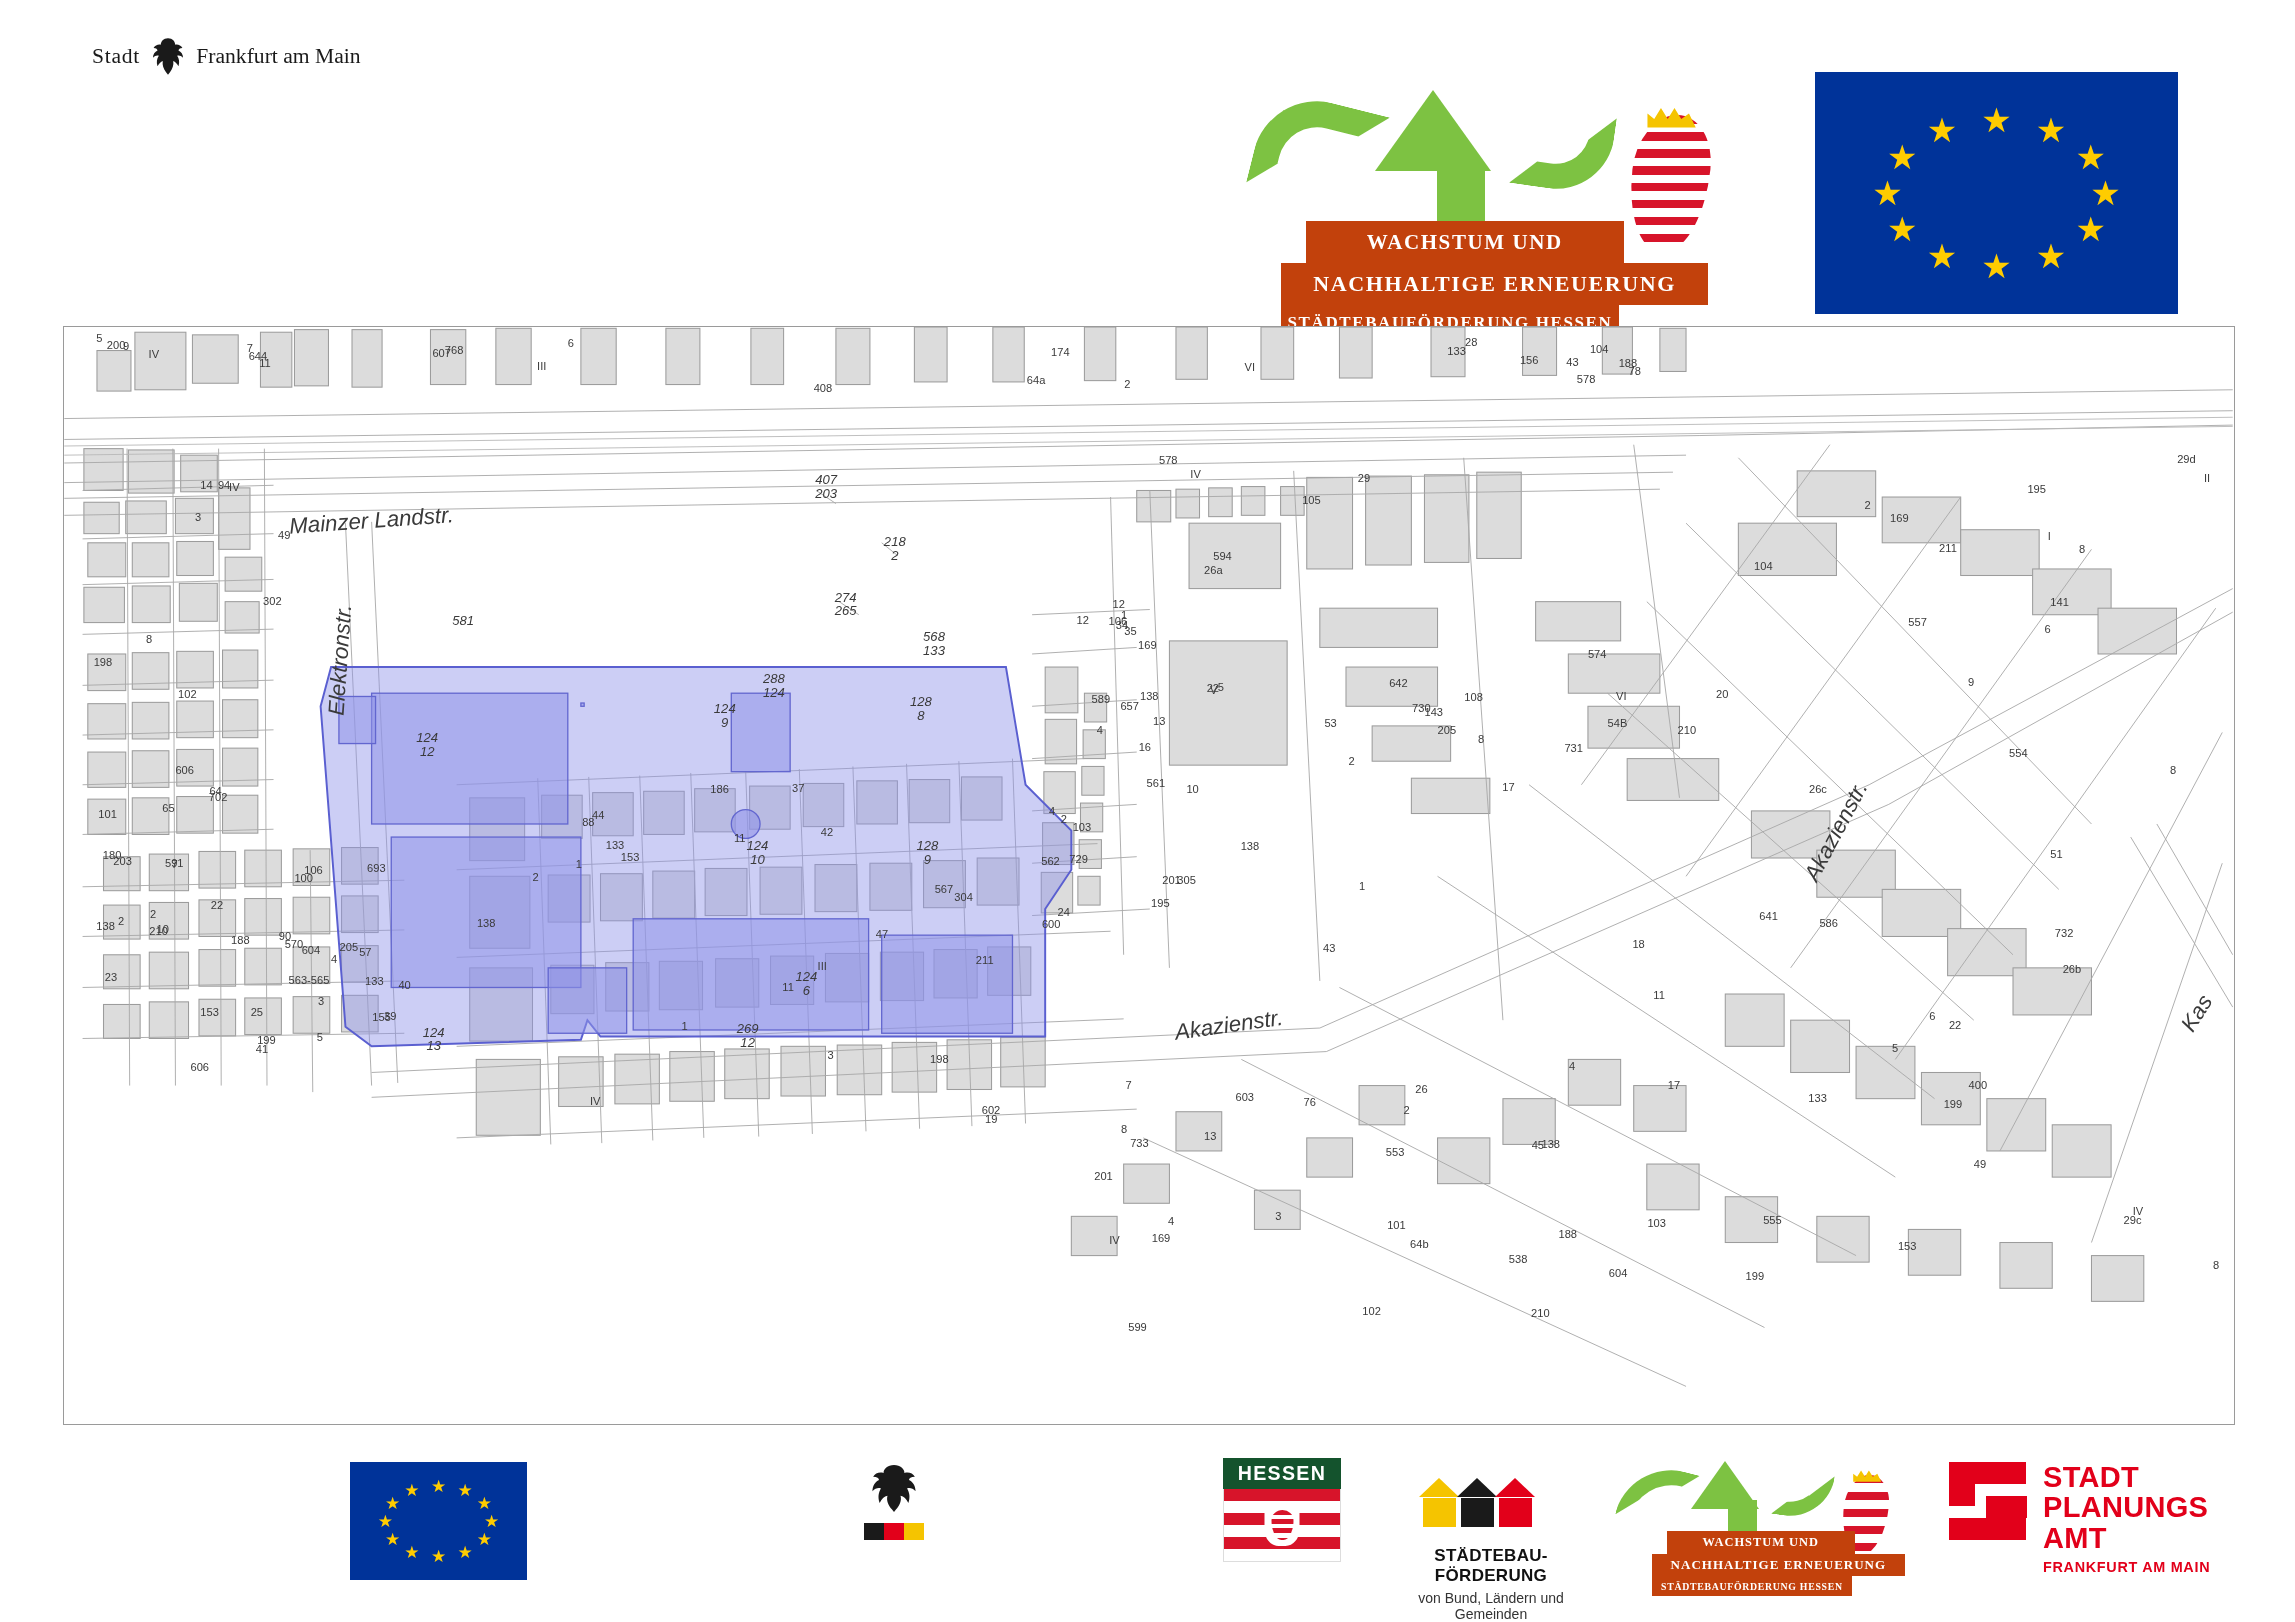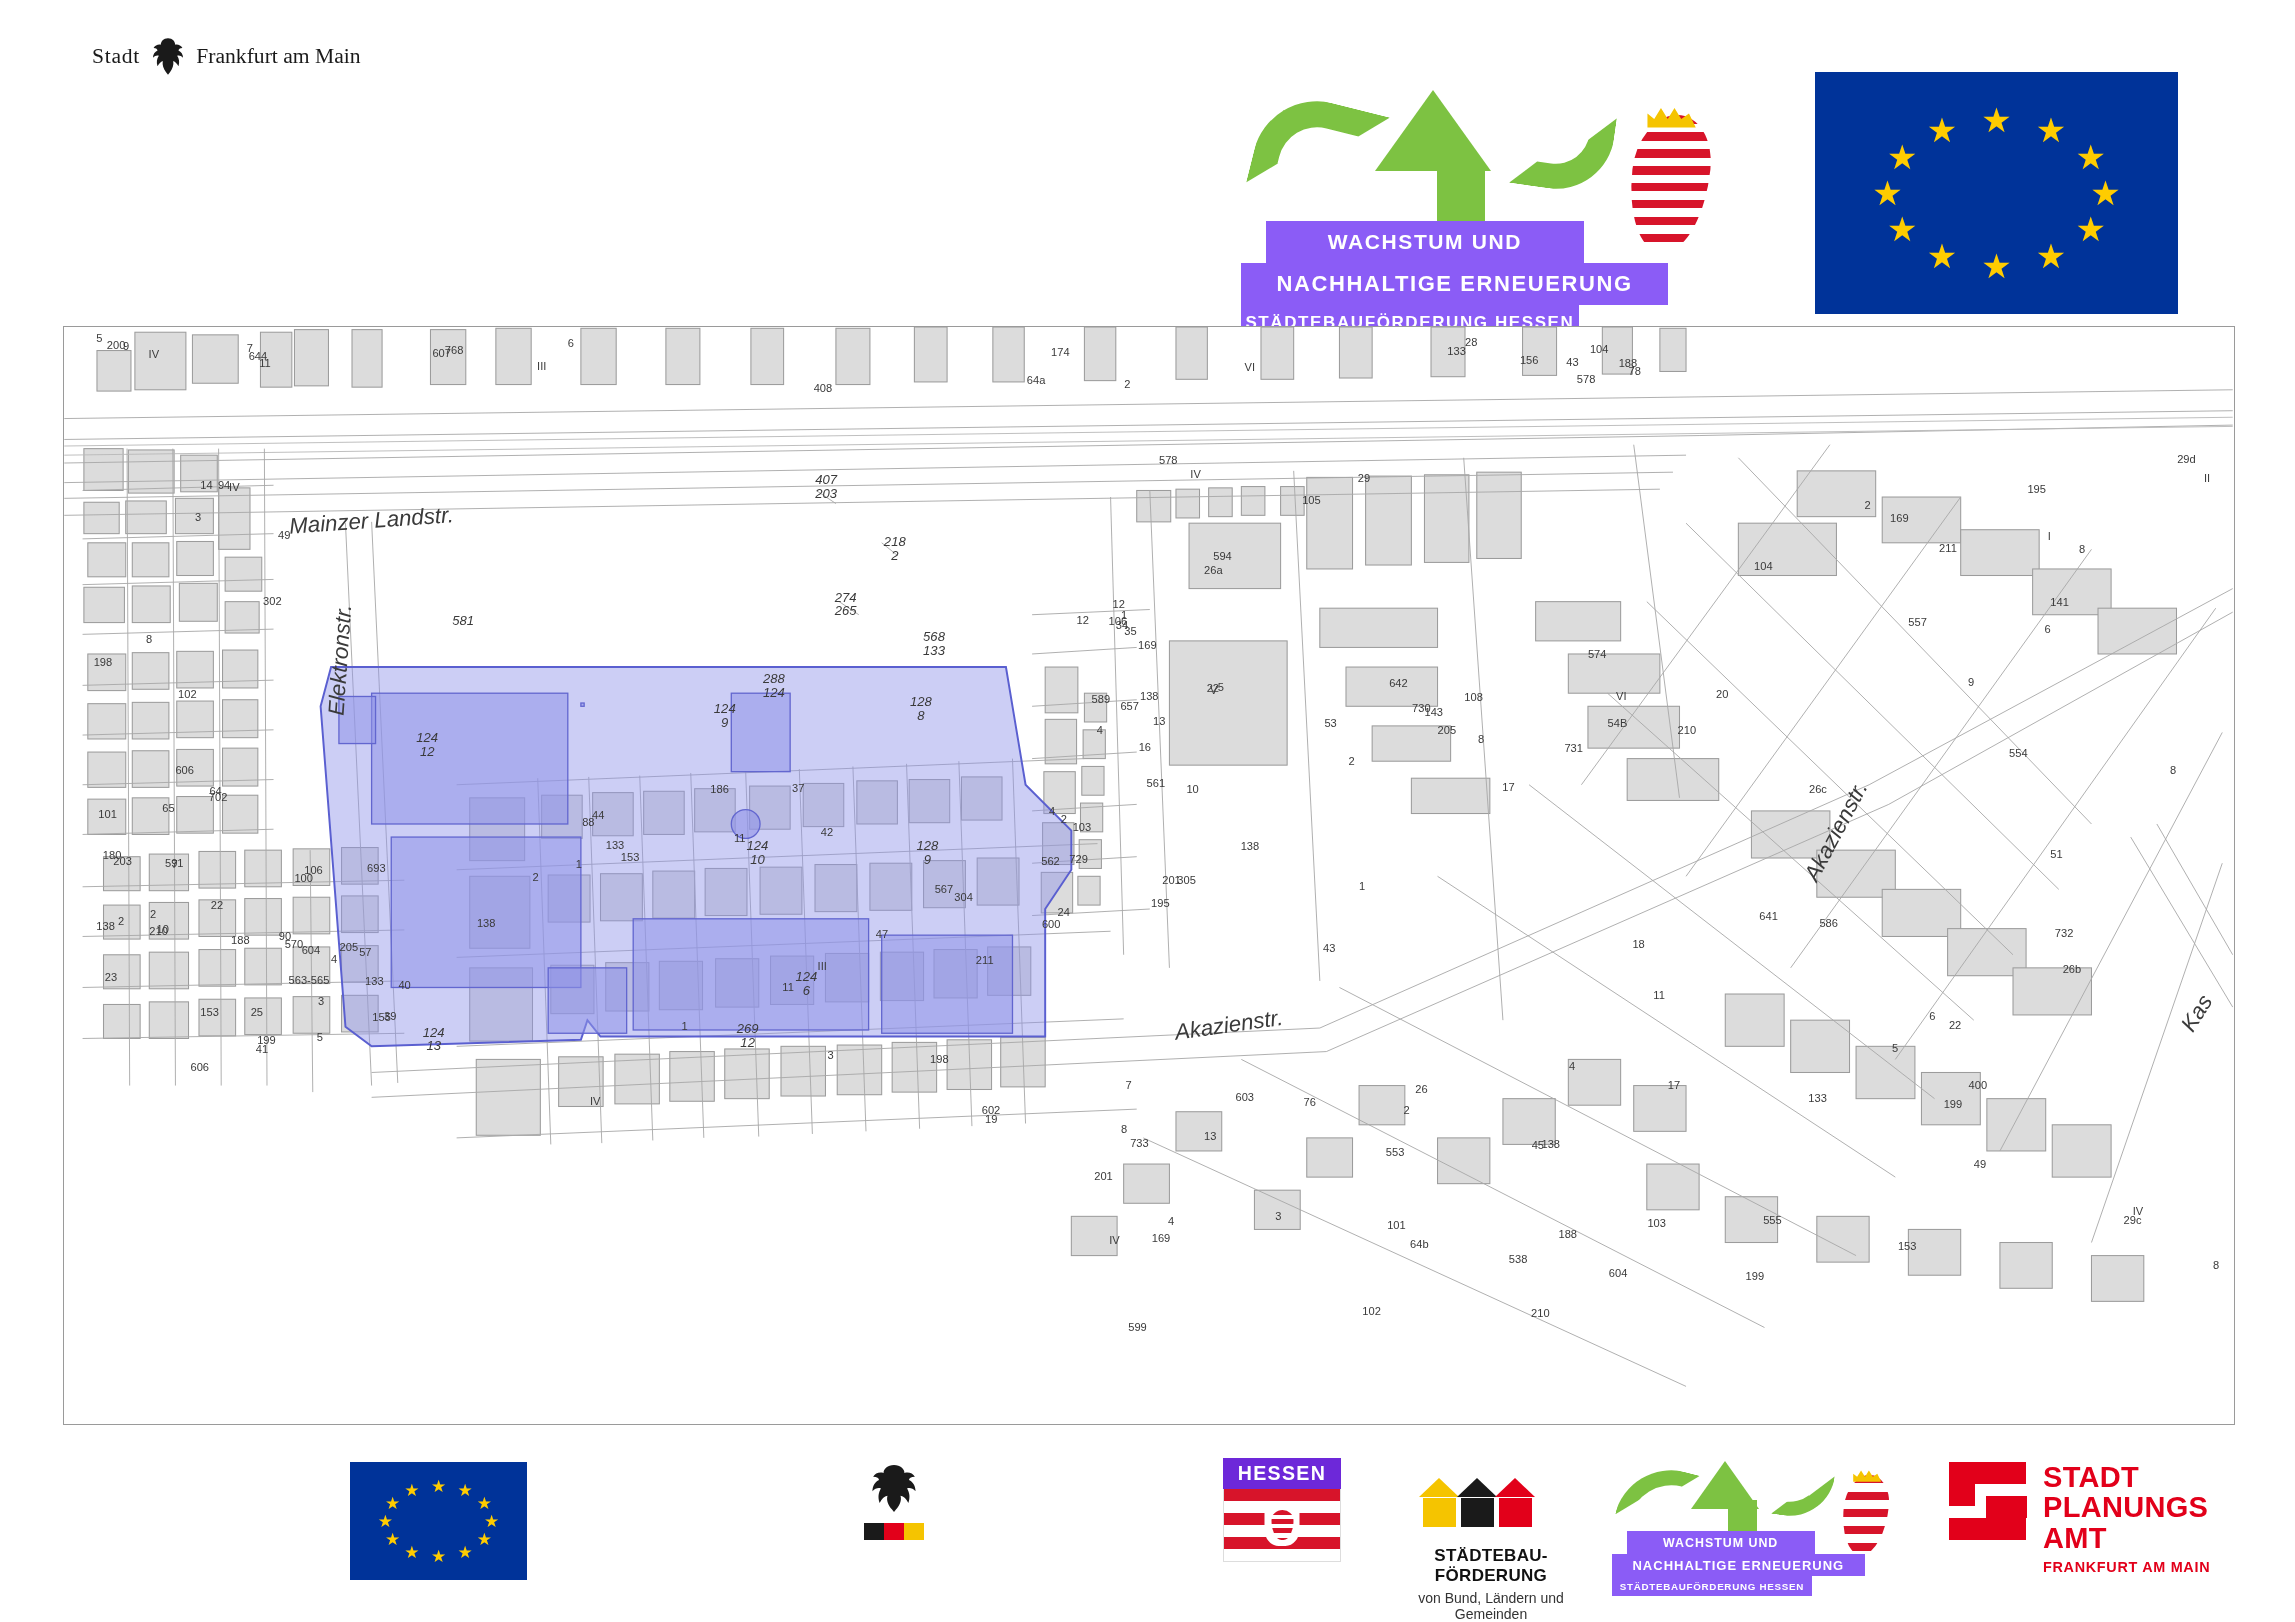--- a/index.html
+++ b/index.html
@@ -66,24 +66,25 @@
   .wachstum .curl2 {
     position:absolute; left:56%; top:10%;
     width:98px; height:79px;
     border:25px solid #7dc242;
     border-left-color:transparent;
     border-top-color:transparent;
     border-radius:0 0 59px 0;
     transform:rotate(8deg);
   }
   .wachstum .band1, .wachstum .band2, .wachstum .band3 {
-    position:absolute; background:#8b5cf6; color:#fff;
-    font-family:Liberation Sans, sans-serif; font-weight:bold;
+    position:absolute; background:#c2410c; color:#fff;
+    font-family:Liberation Serif, serif; font-weight:bold;
     display:flex; align-items:center; justify-content:center;
     letter-spacing:1.6px;
+    margin-left:40px;
   }
   .wachstum .band1 { left:6%; top:52%; width:64%; height:16%; font-size:21px; }
   .wachstum .band2 { left:1%; top:68%; width:86%; height:16%; font-size:22px; }
   .wachstum .band3 { left:1%; top:84%; width:68%; height:14%; font-size:17px; }
   .wachstum .lion {
     position:absolute; right:2%; top:8%;
     width:105px; height:154px;
   }
   .lion-shield {
     width:100%; height:100%;
@@ -143,21 +144,21 @@
   #bmwsb { position:absolute; left:864px; top:25px; width:340px; height:118px; display:flex; gap:11.8px; }
   #bmwsb .eagle2 { width:60px; height:79px; position:relative; }
   #bmwsb .bars { position:absolute; left:0; bottom:0; width:60px; height:17px; display:flex; }
   #bmwsb .bars i { flex:1; }
   #bmwsb .txt { font-size:16.4px; line-height:1.28; color:#111; padding-top:3.9px; }
 
   #hessen-logo {
     position:absolute; left:1223px; top:22px; width:118px; height:131px;
   }
   #hessen-logo .cap {
-    background:#6d28d9; color:#fff; font-weight:bold; font-size:19.6px;
+    background:#14532d; color:#fff; font-weight:bold; font-size:19.6px;
     letter-spacing:1.3px; text-align:center; padding:3.9px 0;
   }
   #hessen-logo .flag {
     height:73px;
     background:repeating-linear-gradient(180deg,#d7142a 0 12px,#ffffff 12px 24px);
     position:relative; border:0.7px solid #ddd; border-top:none;
   }
   #hessen-logo .shield {
     position:absolute; left:50%; top:50%; transform:translate(-50%,-50%);
     width:35px; height:42px; background:#fff;

